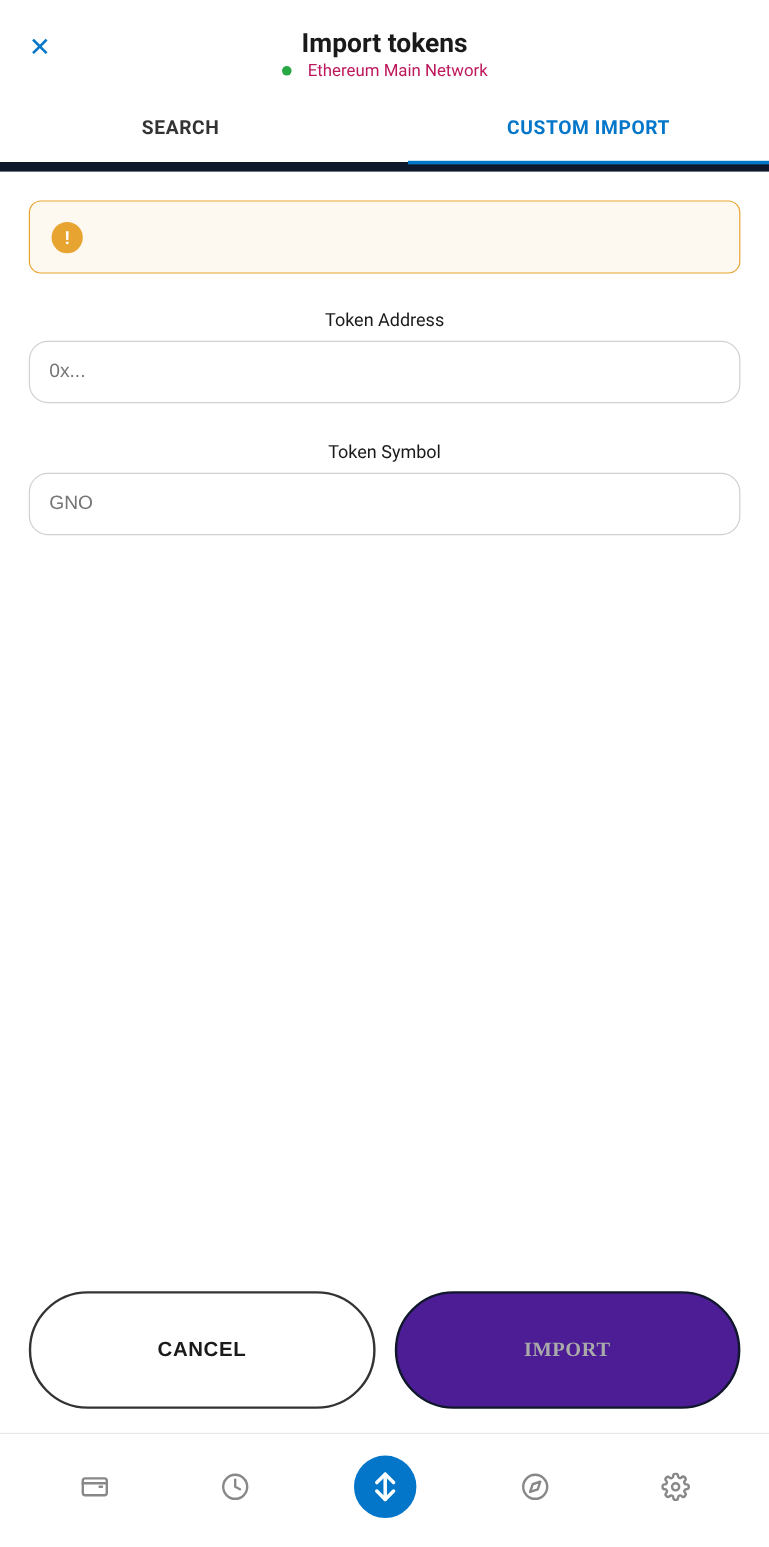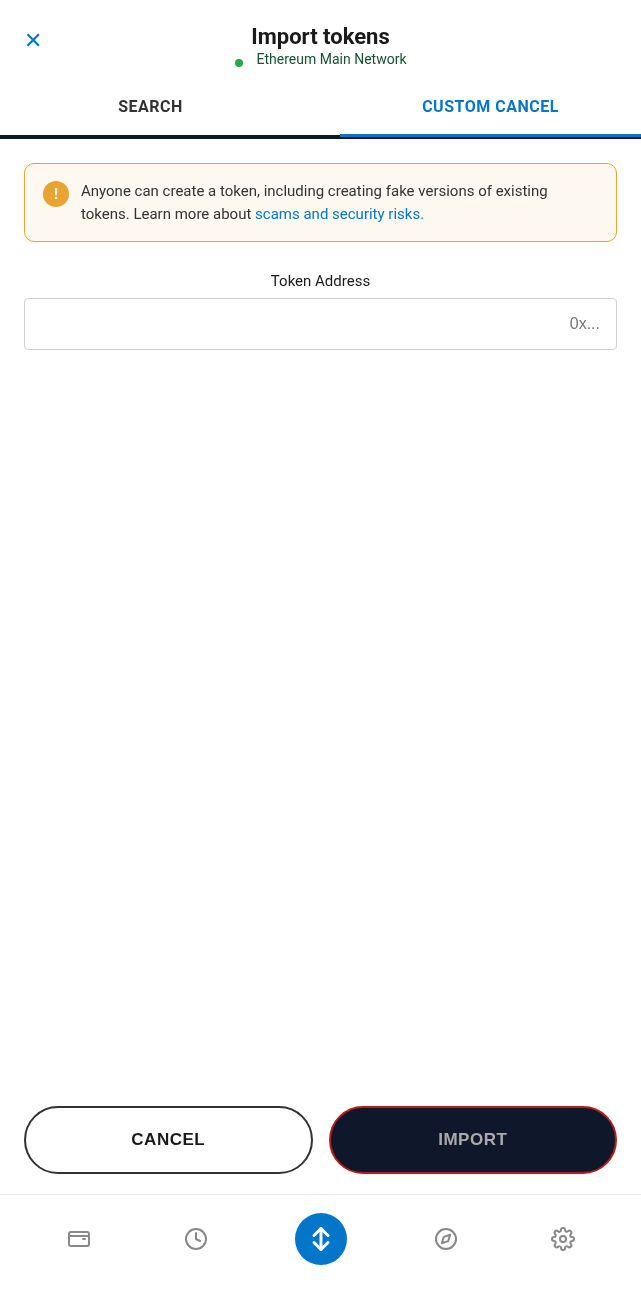--- a/index.html
+++ b/index.html
@@ -34,39 +34,39 @@
     .header-text {
       text-align: center;
     }
     .header-title {
       font-size: 22px;
       font-weight: 700;
       color: #1a1a1a;
     }
     .header-subtitle {
       font-size: 14px;
-      color: #14532d;
-      display: flex;
-      align-items: flex-end;
+      color: #be185d;
+      display: flex;
+      align-items: center;
       justify-content: center;
       gap: 14px;
       margin-top: 2px;
     }
     .network-dot {
       width: 8px;
       height: 8px;
       background: #28a745;
       border-radius: 50%;
       display: inline-block;
     }
 
     
     .tabs {
       display: flex;
-      border-bottom: 4px solid #0f172a;
+      border-bottom: 8px solid #0f172a;
       margin-bottom: 0;
       gap: 39px;
     }
     .tab {
       flex: 1;
       text-align: center;
       padding: 18px 0;
       font-size: 16px;
       font-weight: 700;
       cursor: pointer;
@@ -133,55 +133,55 @@
     .field-label {
       font-size: 15px;
       color: #1a1a1a;
       margin-bottom: 8px;
       display: block;
       text-align: center;
     }
     .field-input {
       width: 100%;
       border: 1.5px solid #d0d0d0;
-      border-radius: 4px;
+      border-radius: 16px;
       padding: 16px 16px;
       font-size: 16px;
       color: #aaa;
       background: #fff;
       outline: none;
-      text-align: right;
     }
 
     
     .buttons-row {
       display: flex;
       gap: 16px;
       margin-top: auto;
       padding-top: 20px;
     }
     .btn {
       flex: 1;
-      padding: 22px 0;
+      padding: 37px 0;
       border-radius: 50px;
       font-size: 17px;
       font-weight: 700;
       cursor: pointer;
       letter-spacing: 0.5px;
       text-align: center;
     }
     .btn-cancel {
       background: #fff;
       border: 2px solid #333;
       color: #1a1a1a;
     }
     .btn-import {
-      background: #0f172a;
-      border: 2px solid #b91c1c;
+      background: #4c1d95;
+      border: 2px solid #0f172a;
       color: #aaa;
+      font-family: Liberation Serif, serif;
     }
 
     
     .bottom-nav {
       display: flex;
       justify-content: space-around;
       align-items: center;
       padding: 18px 20px 24px;
       border-top: 1px solid #e8e8e8;
       background: #fff;
@@ -226,40 +226,41 @@
       <span>Ethereum Main Network</span>
     </div>
   </div>
 </div>
 
 <div class="tabs">
   <div class="tab inactive">
     <span>SEARCH</span>
   </div>
   <div class="tab active">
-    <span>CUSTOM CANCEL</span>
+    <span>CUSTOM IMPORT</span>
   </div>
 </div>
 
 <div class="content">
 
   <div class="warning-box">
     <div class="warning-icon">
       <span>!</span>
     </div>
-    <div class="warning-text">
-      <span>Anyone can create a token, including creating fake versions of existing tokens. Learn more about </span><a class="warning-link" href="#">scams and security risks.</a>
-    </div>
   </div>
 
   <div class="field-group">
     <label class="field-label">Token Address</label>
     <input class="field-input" type="text" placeholder="0x..." style="">
   </div>
 
+  <div class="field-group">
+    <label class="field-label">Token Symbol</label>
+    <input class="field-input" type="text" placeholder="GNO" style="">
+  </div>
 
   <div class="field-group">
   </div>
 
   <div class="buttons-row">
     <button class="btn btn-cancel">CANCEL</button>
     <button class="btn btn-import">IMPORT</button>
   </div>
 
 </div>

